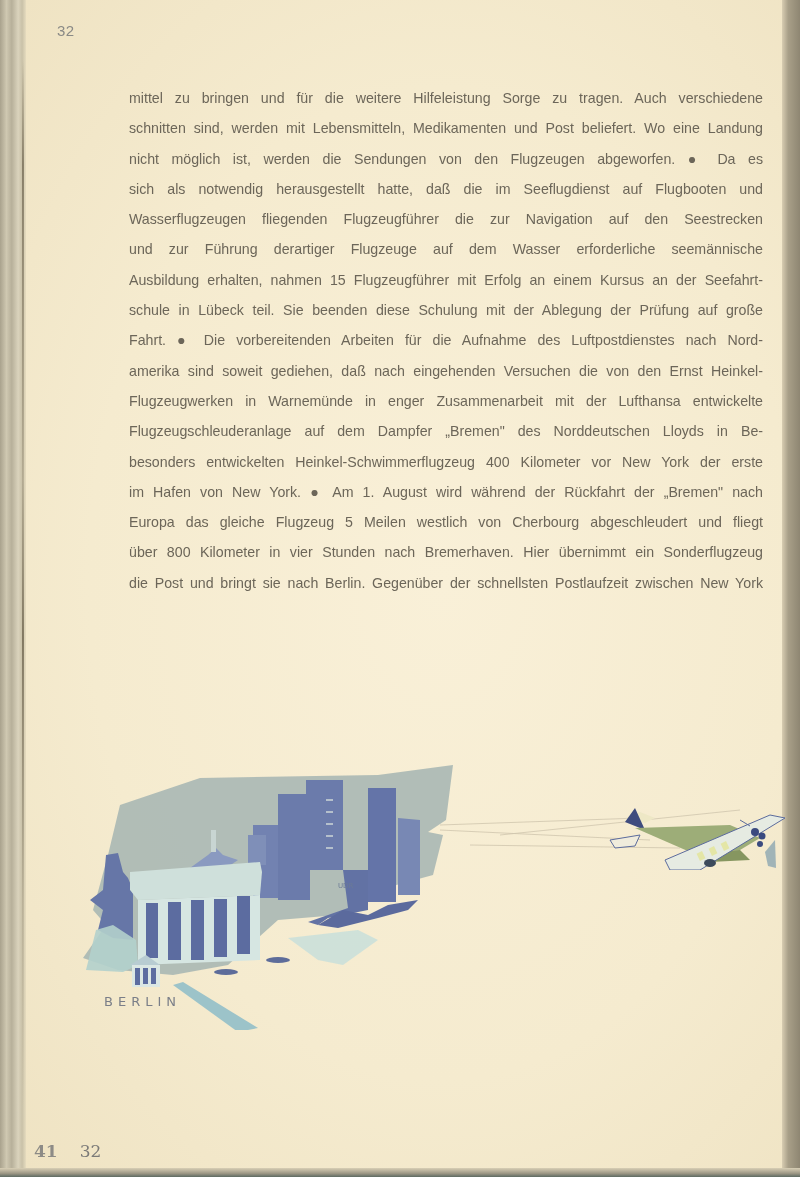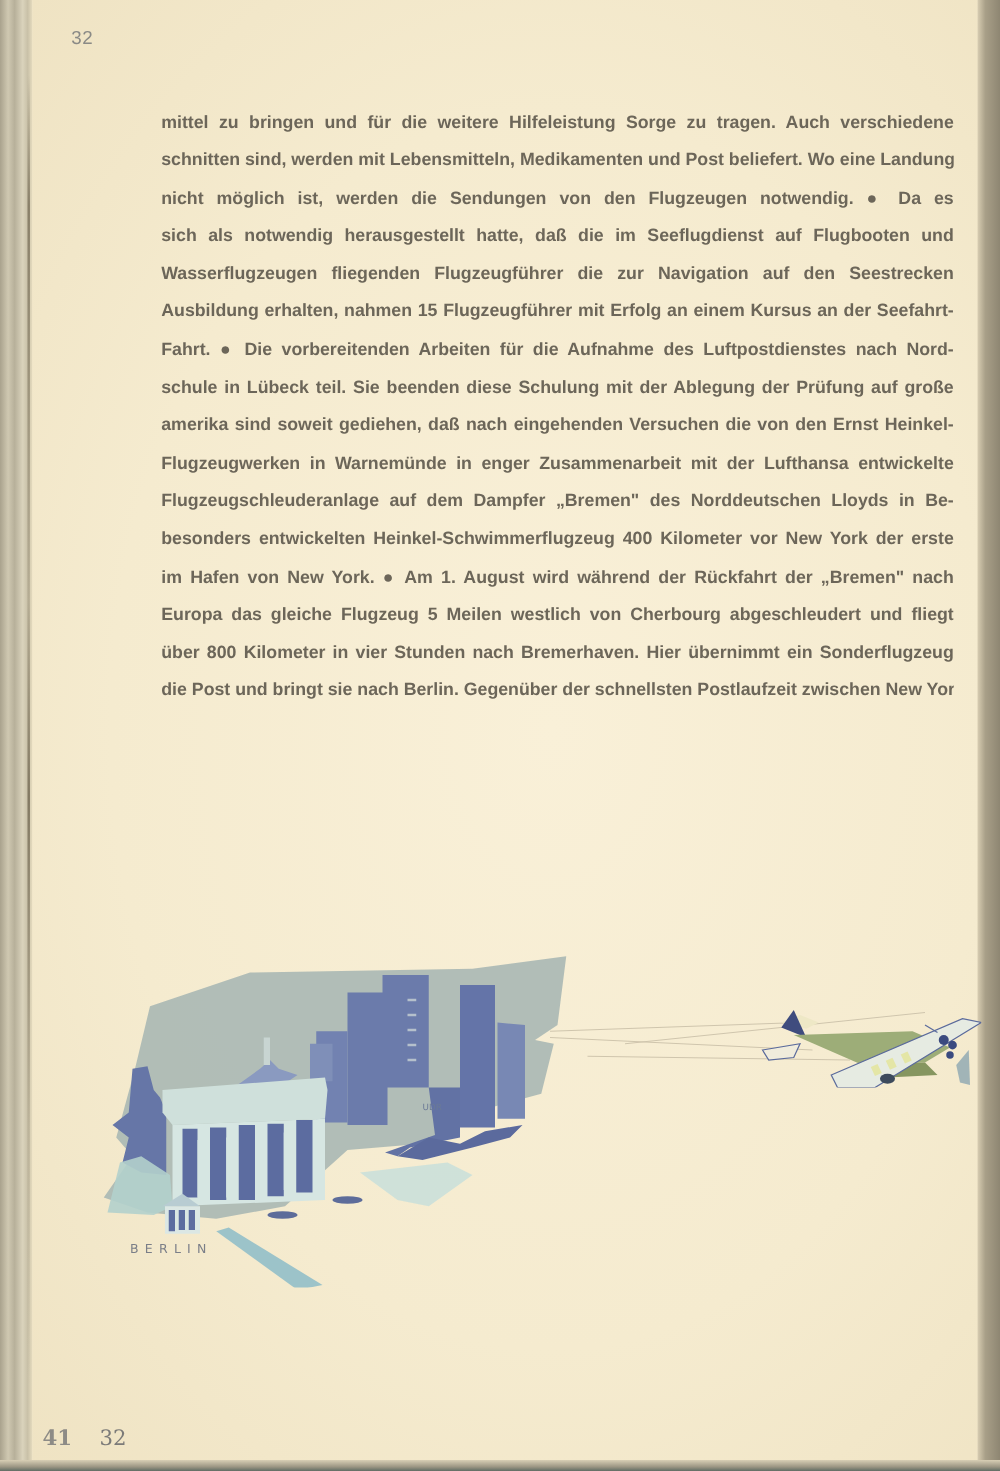--- a/index.html
+++ b/index.html
@@ -27,34 +27,34 @@
   .bottom-edge {
     position: absolute; left: 0; bottom: 0; width: 800px; height: 9px;
     background: linear-gradient(180deg, #d8cfb5 0%, #9c9684 60%, #5d6a62 100%);
   }
   .page-num-top {
     position: absolute; left: 57px; top: 22px;
     font-size: 15px; color: #8a8a86; letter-spacing: 0.5px;
   }
   .body-text {
     position: absolute; left: 129px; top: 83px; width: 634px;
-    color: #6c6659; font-size: 14.2px; font-weight: bold;
+    color: #6c6659; font-size: 14.2px; font-weight: normal;
   }
   .line {
     height: 30.3px; line-height: 30.3px; white-space: nowrap;
     text-align: justify; text-align-last: justify;
     overflow: hidden;
   }
   .line.last { text-align-last: justify; }
   .illustration-berlin {
     position: absolute; left: 78px; top: 760px; width: 380px; height: 270px;
   }
   .caption-berlin {
     position: absolute; left: 104px; top: 994px;
-    font-size: 10px; letter-spacing: 5px; color: #7a7e88;
+    font-size: 13px; letter-spacing: 5px; color: #7a7e88;
     font-family: "DejaVu Sans", sans-serif;
   }
   .illustration-plane {
     position: absolute; left: 440px; top: 790px; width: 345px; height: 80px;
   }
   .handwritten-num {
     position: absolute; left: 34px; top: 1141px;
     font-size: 17px; color: #7b7a78; font-family: "DejaVu Serif", serif; text-align: right;
   }
   .handwritten-num .smudge { color: #8d8b86; font-weight: bold; margin-right: 22px; }
@@ -67,26 +67,27 @@
 
 <div class="page"></div>
 <div class="right-edge"></div>
 <div class="bottom-edge"></div>
 
 <div class="page-num-top">32</div>
 
 <div class="body-text">
   <div class="line">mittel zu bringen und für die weitere Hilfeleistung Sorge zu tragen.  Auch verschiedene</div>
   <div class="line">schnitten sind, werden mit Lebensmitteln, Medikamenten und Post beliefert.  Wo eine Landung</div>
-  <div class="line">nicht möglich ist, werden die Sendungen von den Flugzeugen notwendig. ● Da es</div>
+  <div class="line">nicht möglich ist, werden die Sendungen von den Flugzeugen abgeworfen. ● Da es</div>
   <div class="line">sich als notwendig herausgestellt hatte, daß die im Seeflugdienst auf Flugbooten und</div>
   <div class="line">Wasserflugzeugen fliegenden Flugzeugführer die zur Navigation auf den Seestrecken</div>
+  <div class="line">und zur Führung derartiger Flugzeuge auf dem Wasser erforderliche seemännische</div>
   <div class="line">Ausbildung erhalten, nahmen 15 Flugzeugführer mit Erfolg an einem Kursus an der Seefahrt-</div>
+  <div class="line">schule in Lübeck teil.  Sie beenden diese Schulung mit der Ablegung der Prüfung auf große</div>
   <div class="line">Fahrt. ● Die vorbereitenden Arbeiten für die Aufnahme des Luftpostdienstes nach Nord-</div>
-  <div class="line">schule in Lübeck teil.  Sie beenden diese Schulung mit der Ablegung der Prüfung auf große</div>
   <div class="line">amerika sind soweit gediehen, daß nach eingehenden Versuchen die von den Ernst Heinkel-</div>
   <div class="line">Flugzeugwerken in Warnemünde in enger Zusammenarbeit mit der Lufthansa entwickelte</div>
   <div class="line">Flugzeugschleuderanlage auf dem Dampfer „Bremen" des Norddeutschen Lloyds in Be-</div>
   <div class="line">besonders entwickelten Heinkel-Schwimmerflugzeug 400 Kilometer vor New York der erste</div>
   <div class="line">im Hafen von New York. ● Am 1. August wird während der Rückfahrt der „Bremen" nach</div>
   <div class="line">Europa das gleiche Flugzeug 5 Meilen westlich von Cherbourg abgeschleudert und fliegt</div>
   <div class="line">über 800 Kilometer in vier Stunden nach Bremerhaven.  Hier übernimmt ein Sonderflugzeug</div>
   <div class="line last">die Post und bringt sie nach Berlin.  Gegenüber der schnellsten Postlaufzeit zwischen New York</div>
 </div>
 

